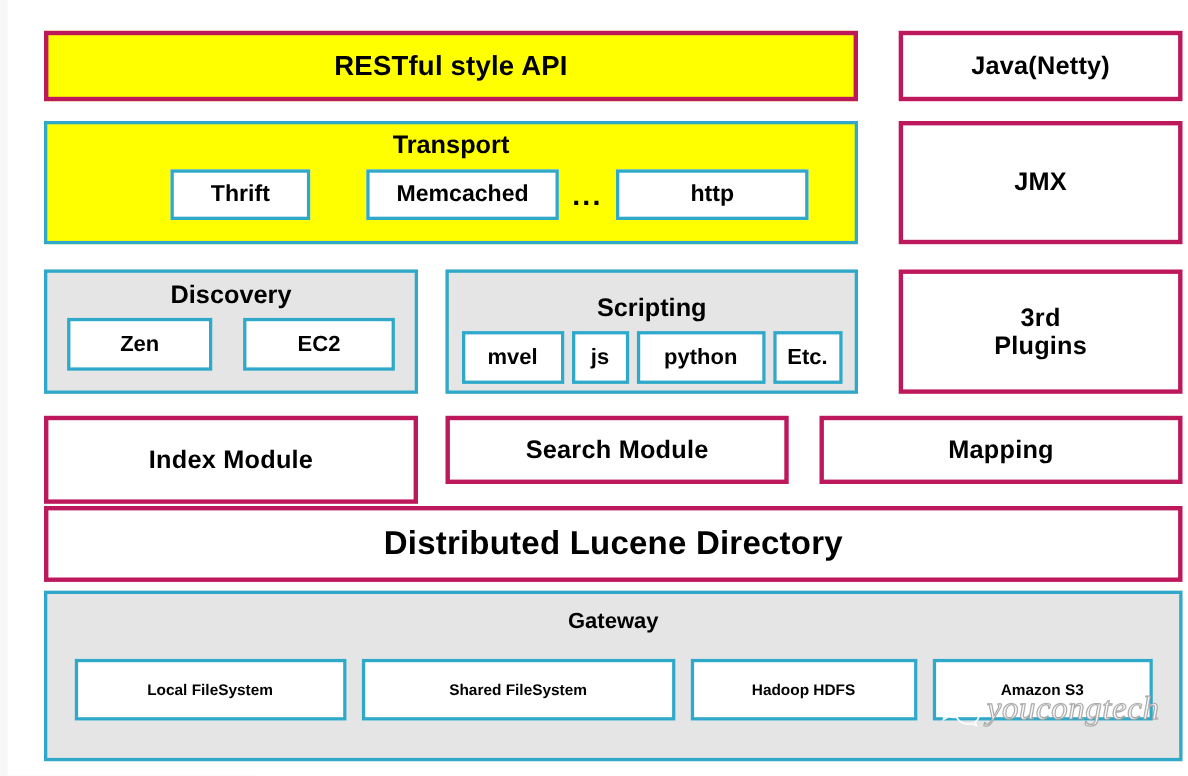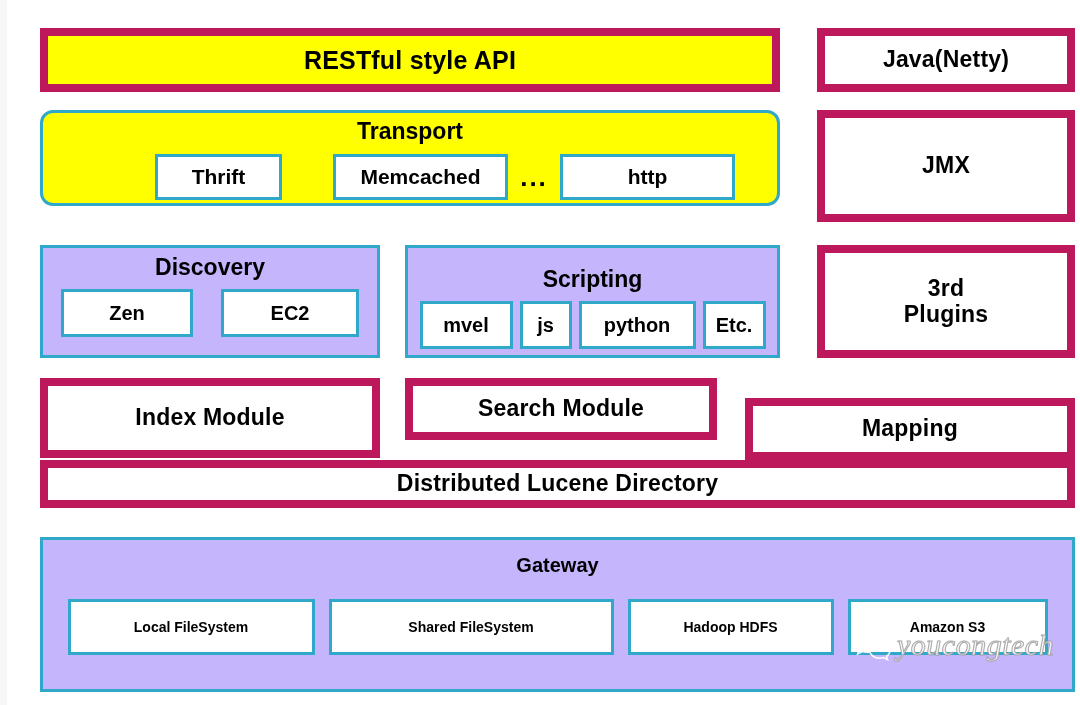--- a/index.html
+++ b/index.html
@@ -27,42 +27,42 @@
     left: 7px;
     top: 0px;
     width: 1073px;
     height: 705px;
     background: #ffffff;
   }
 
   .box {
     position: absolute;
     box-sizing: border-box;
-    border: 8px solid #be185d;
+    border: 4px solid #be185d;
     background: #ffffff;
     display: flex;
     align-items: center;
     justify-content: center;
     color: #000000;
     font-weight: bold;
     letter-spacing: 0.2px;
     text-align: center;
     line-height: 1.12;
   }
 
   .box.yellow {
     background: #ffff00;
   }
 
   
   .group {
     position: absolute;
     box-sizing: border-box;
     border: 3px solid #2fa8c9;
-    background: #c4b5fd;
+    background: #e5e5e5;
     display: flex;
     flex-direction: column;
     align-items: center;
   }
   .group.yellow { background: #ffff00; }
 
   .group-title {
     font-weight: bold;
     color: #000;
     text-align: center;
@@ -95,21 +95,21 @@
     display: flex;
     align-items: center;
     justify-content: center;
   }
 
   
   #restful-api   { left: 33px;  top: 28px;  width: 740px; height: 64px;  font-size: 25px; }
   #java-netty    { left: 810px; top: 28px;  width: 258px; height: 64px;  font-size: 23px; }
 
   
-  #transport     { left: 33px;  top: 110px; width: 740px; height: 96px; border-radius: 13px; }
+  #transport     { left: 33px;  top: 110px; width: 740px; height: 112px; }
   #transport .group-title { font-size: 23px; margin-top: 5px; }
   #transport .group-children { margin-top: 9px; gap: 0; }
   #transport .chip { height: 46px; font-size: 21px; }
   #chip-thrift      { width: 127px; margin-left: 70px; }
   #chip-memcached   { width: 175px; margin-left: 51px; }
   #transport .ellipsis { width: 52px; font-size: 26px; letter-spacing: 2px; }
   #chip-http        { width: 175px; }
 
   #jmx           { left: 810px; top: 110px; width: 258px; height: 112px; font-size: 23px; }
 
@@ -128,24 +128,24 @@
   #chip-mvel     { width: 93px; }
   #chip-js       { width: 52px; }
   #chip-python   { width: 117px; }
   #chip-etc      { width: 63px; }
 
   #third-plugins { left: 810px; top: 245px; width: 258px; height: 113px; font-size: 23px; }
 
   
   #index-module  { left: 33px;  top: 378px; width: 340px; height: 80px; font-size: 23px; }
   #search-module { left: 398px; top: 378px; width: 312px; height: 62px; font-size: 23px; }
-  #mapping       { left: 738px; top: 398px; width: 330px; height: 62px; font-size: 23px; }
-
-  
-  #lucene-dir    { left: 33px;  top: 460px; width: 1035px; height: 48px; font-size: 23px; }
+  #mapping       { left: 738px; top: 378px; width: 330px; height: 62px; font-size: 23px; }
+
+  
+  #lucene-dir    { left: 33px;  top: 460px; width: 1035px; height: 69px; font-size: 30px; }
 
   
   #gateway       { left: 33px;  top: 537px; width: 1035px; height: 155px; }
   #gateway .group-title { font-size: 20px; margin-top: 14px; }
   #gateway .group-children { margin-top: 22px; gap: 14px; }
   #gateway .chip { height: 56px; font-size: 14px; }
   #chip-local-fs   { width: 247px; }
   #chip-shared-fs  { width: 285px; }
   #chip-hadoop     { width: 206px; }
   #chip-amazon-s3  { width: 200px; }

